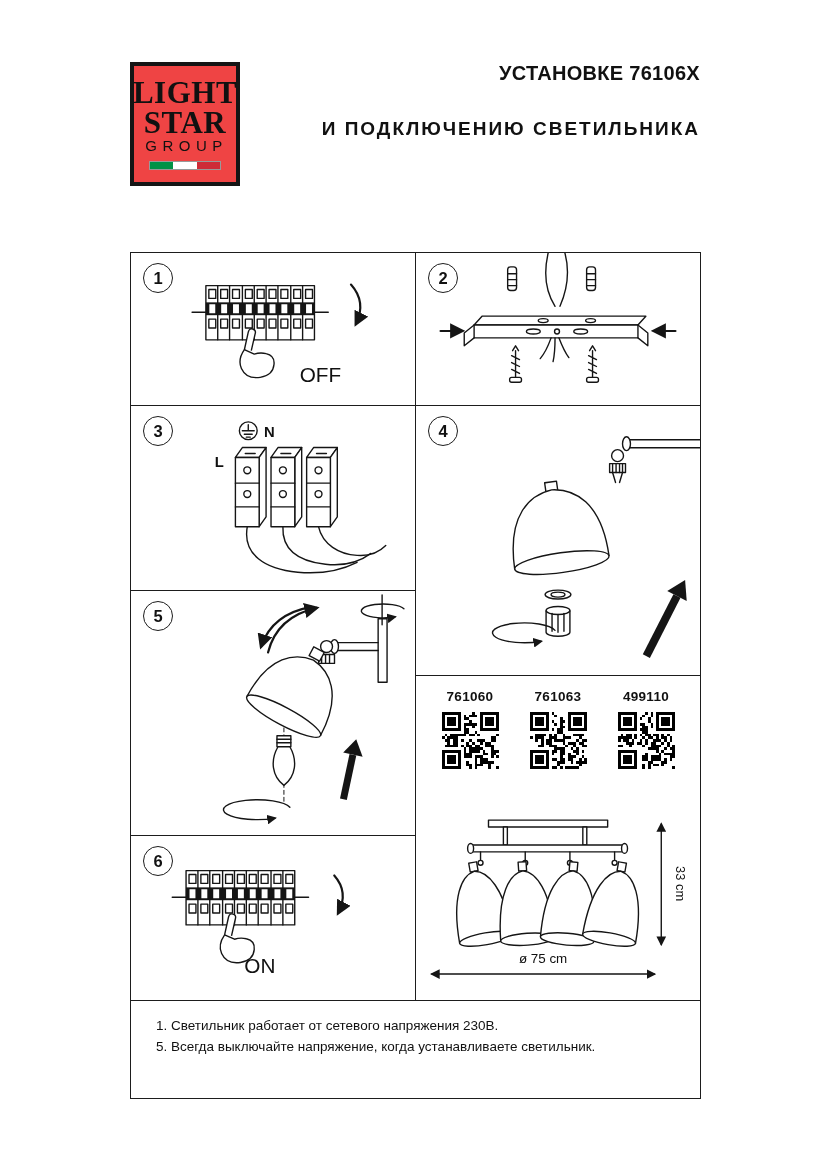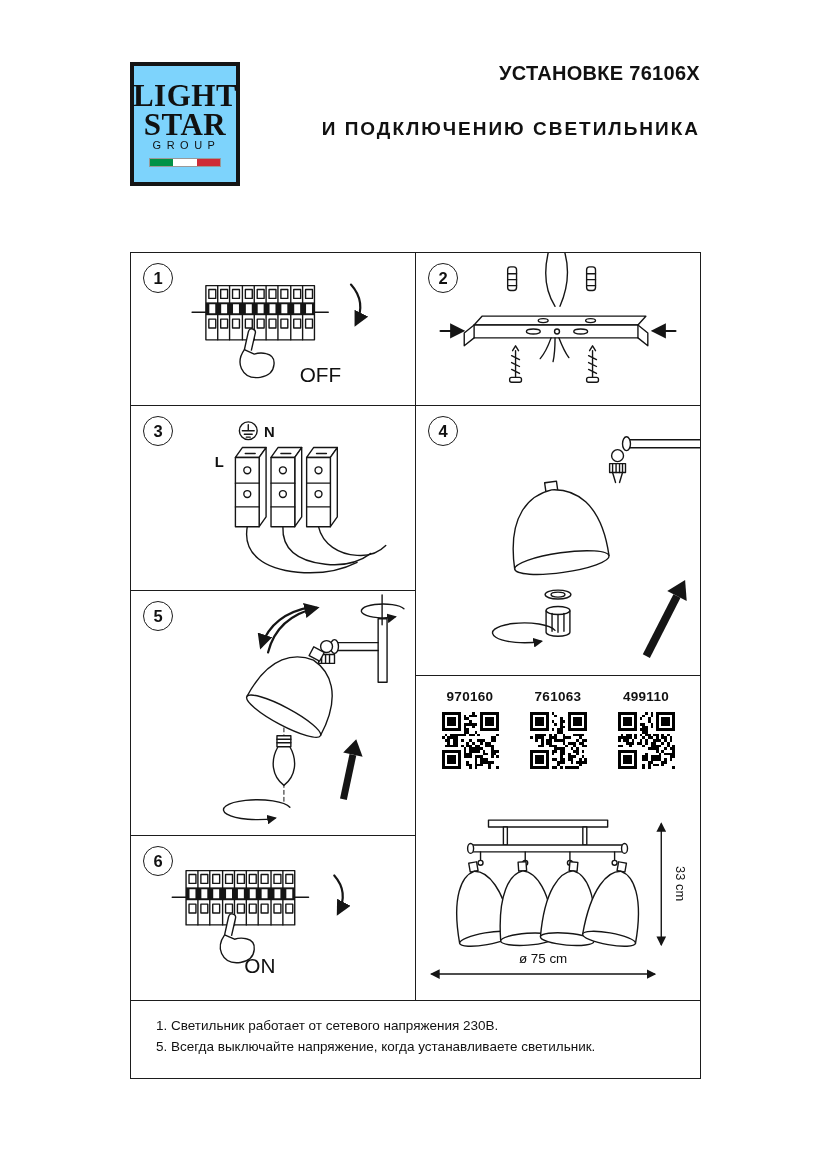--- a/index.html
+++ b/index.html
@@ -17,38 +17,38 @@
   .ln2 { stroke:#151515; stroke-width:2.2; fill:none; stroke-linecap:round; stroke-linejoin:round; }
   .lnf { stroke:#151515; stroke-width:1.4; fill:#fff; stroke-linejoin:round; }
   .fillb { fill:#151515; }
   .fillw { fill:#fff; }
   .dash { stroke-dasharray:4 3; stroke-width:1; }
   .solid rect, .solid polygon { fill:#151515; stroke:none; }
   .txt  { font-family:"Liberation Sans",sans-serif; fill:#111; }
   .txtb { font-family:"Liberation Sans",sans-serif; fill:#111; font-weight:700; }
 
   .logo-box { position:absolute; left:130px; top:62px; width:110px; height:124px; border:4px solid #151515;
-              display:flex; flex-direction:column; align-items:center; justify-content:center; background:#7dd3fc; }
+              display:flex; flex-direction:column; align-items:center; justify-content:center; background:#ef4444; }
   .logo-word { font-family:"Liberation Serif",serif; font-weight:700; font-size:31px; line-height:0.94; letter-spacing:0.5px; }
-  .logo-group { font-size:11px; letter-spacing:5.5px; text-indent:3px; }
+  .logo-group { font-size:15px; letter-spacing:5.5px; text-indent:3px; }
   .logo-flag { width:72px; height:9px; display:flex; margin-top:7px; border:1px solid #999; }
   .logo-flag span { flex:1; display:block; }
 
   .hdr { position:absolute; left:300px; width:400px; top:61px; text-align:right; }
   .hdr-series { font-size:20px; font-weight:700; line-height:25px; letter-spacing:0.3px; }
   .hdr-gap { height:29px; }
   .hdr-title { font-size:19px; font-weight:700; line-height:27px; letter-spacing:2px; white-space:nowrap; }
 
   .qr-wrap { position:absolute; inset:0; display:flex; justify-content:center; gap:24px; padding-top:13px; }
   .qr-item { width:64px; text-align:center; }
   .qr-label { font-size:13.5px; font-weight:700; margin-bottom:8px; letter-spacing:0.3px; }
   .qr-code { width:57px; height:57px; margin:0 auto; }
   .qr-code svg { display:block; }
 
-  .notes { position:absolute; left:130px; top:1000px; width:571px; height:79px; border:1.6px solid #1d1d1d;
+  .notes { position:absolute; left:130px; top:1000px; width:571px; height:99px; border:1.6px solid #1d1d1d;
            padding:15px 10px 0 25px; font-size:13.5px; line-height:20.5px; background:#fff; }
 </style>
 </head>
 <body>
 
 <div class="page">
 
   <svg width="0" height="0" style="position:absolute" aria-hidden="true">
     <defs>
       <marker id="ah" viewBox="0 0 10 10" refX="8" refY="5" markerWidth="7" markerHeight="7" orient="auto-start-reverse">
@@ -228,21 +228,21 @@
         <rect x="0" y="-3.5" width="46" height="7"></rect>
         <polygon points="46,-10 62,0 46,10"></polygon>
       </g>
       <path class="ln" d="M160,218 a34,10 0 1 0 -15,11" marker-end="url(#ah)"></path>
     </svg>
   </div>
 
   <div class="panel" style="left:415px;top:675px;width:286px;height:138px">
     <div class="qr-wrap">
       <div class="qr-item">
-        <div class="qr-label">970160</div>
+        <div class="qr-label">761060</div>
         <div class="qr-code">
             <svg viewBox="0 0 63 63" width="100%" height="100%" fill="#000" shape-rendering="crispEdges">
               <rect x="33" y="0" width="3" height="3"></rect>
               <rect x="24" y="3" width="3" height="3"></rect>
               <rect x="30" y="3" width="3" height="3"></rect>
               <rect x="33" y="3" width="3" height="3"></rect>
               <rect x="36" y="3" width="3" height="3"></rect>
               <rect x="24" y="6" width="3" height="3"></rect>
               <rect x="27" y="6" width="3" height="3"></rect>
               <rect x="30" y="9" width="3" height="3"></rect>

